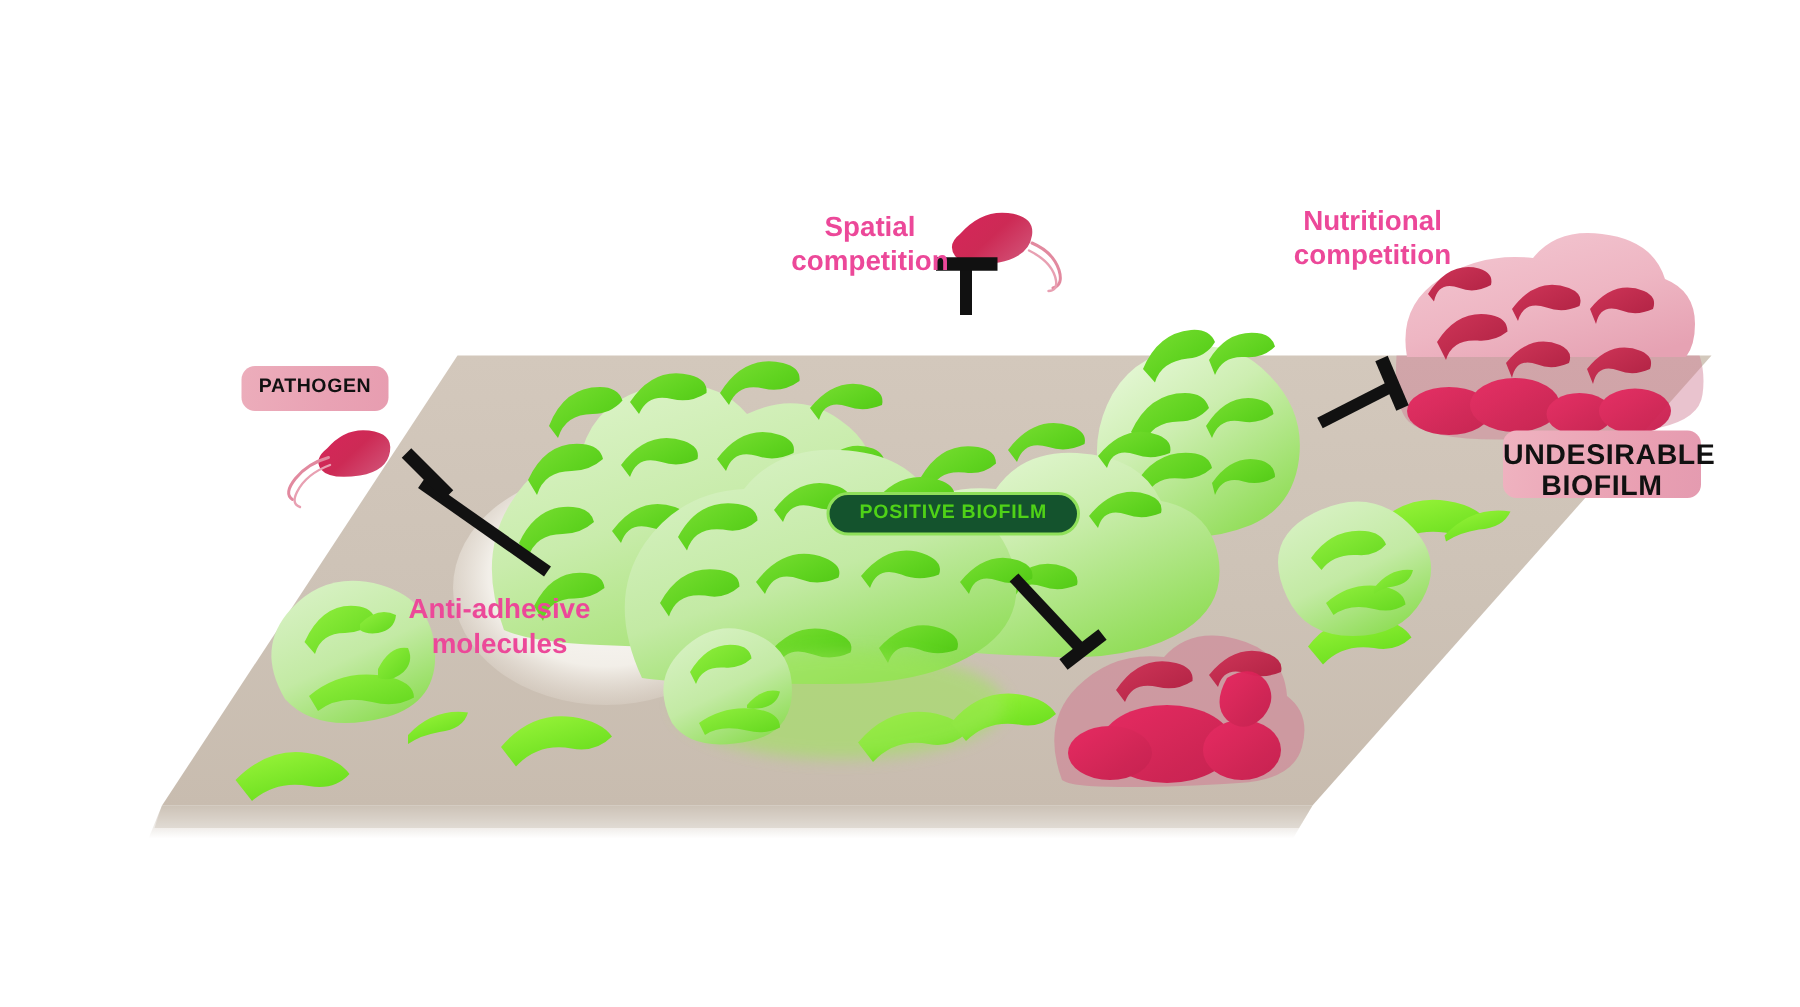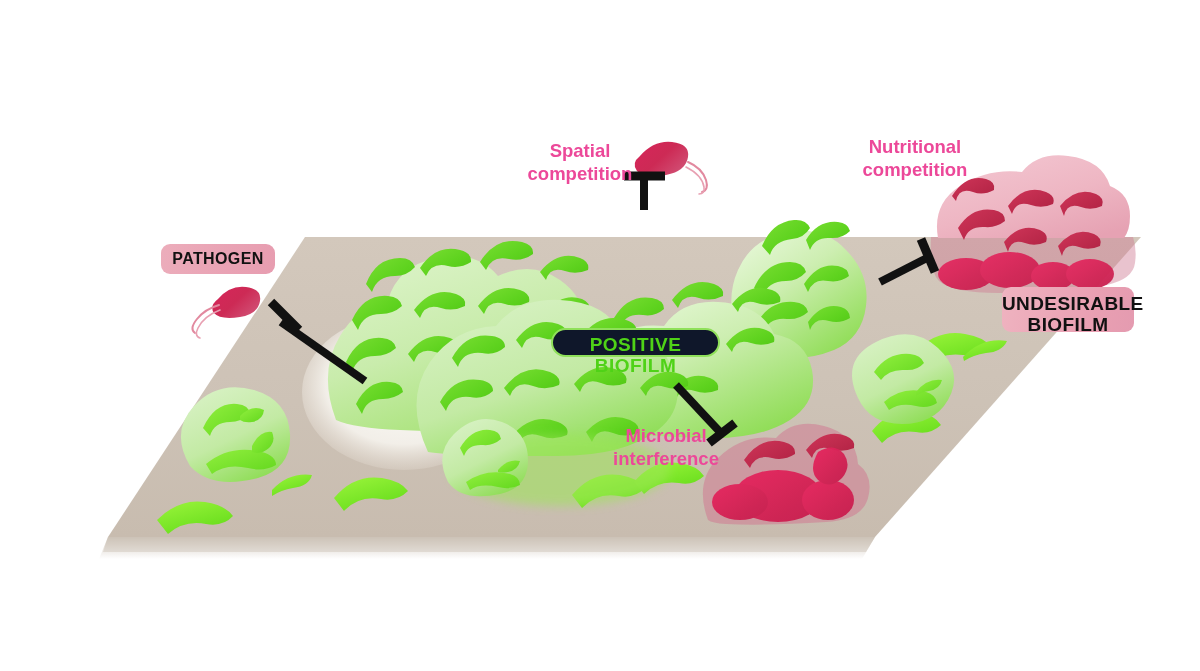--- a/index.html
+++ b/index.html
@@ -12,36 +12,36 @@
     position:absolute;
     border-radius:9px;
     font-weight:bold;
     letter-spacing:0.4px;
     text-align:center;
     line-height:1.12;
     color:#111;
     box-sizing:border-box;
   }
   #pathogen-badge{
-    left:161px; top:244px; width:114px; height:30px;
+    left:161px; top:244px; width:98px; height:30px;
     background:linear-gradient(100deg,#ecadbb 0%,#e9a2b4 60%,#e79db0 100%);
-    font-size:16px; padding-top:6px;
+    font-size:13px; padding-top:6px;
   }
   #undesirable-badge{
     left:1002px; top:287px; width:132px; height:45px;
     background:linear-gradient(100deg,#efb3c0 0%,#e99fb2 70%,#e49bb0 100%);
     font-size:19px; padding-top:6px;
   }
   #positive-badge{
     left:551px; top:328px; width:169px; height:29px;
-    background:#0f172a;
+    background:#14532d;
     border:2.5px solid #8fe05a;
     border-radius:15px;
     color:#4fd217;
-    font-size:19px;
+    font-size:13px;
     padding-top:4px;
     letter-spacing:0.5px;
   }
   .plainlabel{
     position:absolute;
     color:#ec4899;
     font-weight:bold;
     font-size:18.5px;
     line-height:1.22;
     text-align:center;
@@ -381,17 +381,17 @@
 
   <div class="badge" id="undesirable-badge" style="white-space:pre-line;">UNDESIRABLE
 BIOFILM</div>
 
   <div class="plainlabel" id="label-spatial">Spatial
 competition</div>
 
   <div class="plainlabel" id="label-nutritional">Nutritional
 competition</div>
 
-
-  <div class="plainlabel" id="label-microbial">Microbial
-interference</div>
+  <div class="plainlabel" id="label-antiadhesive">Anti-adhesive
+molecules</div>
+
 
 </div>
 
 </body></html>

